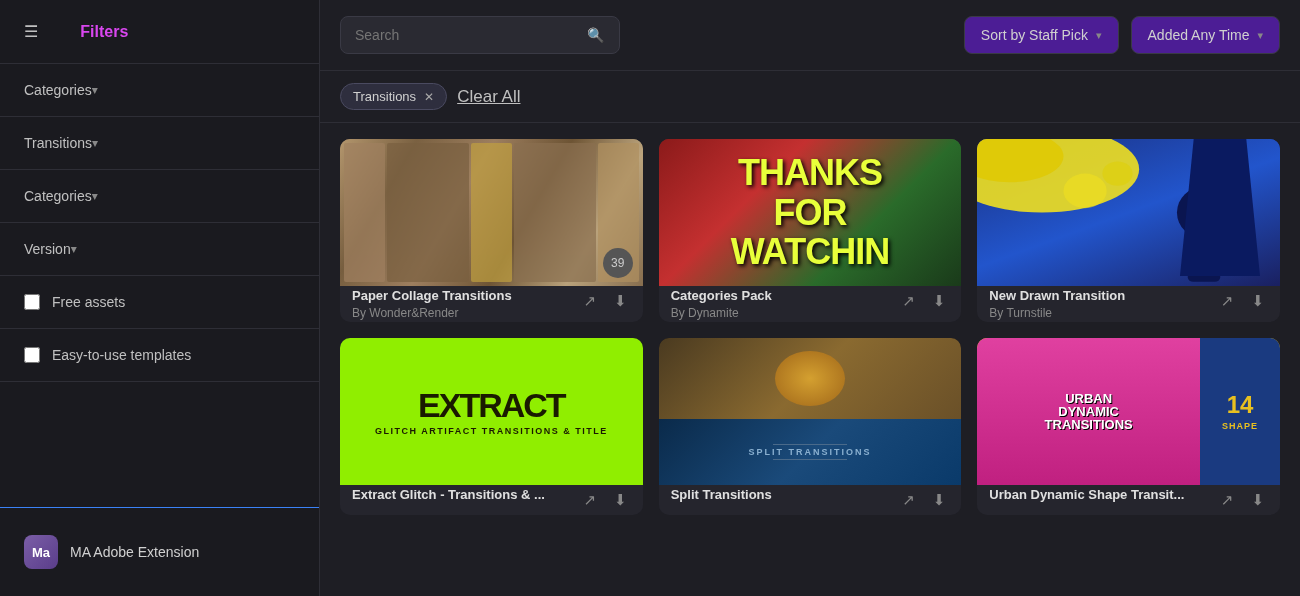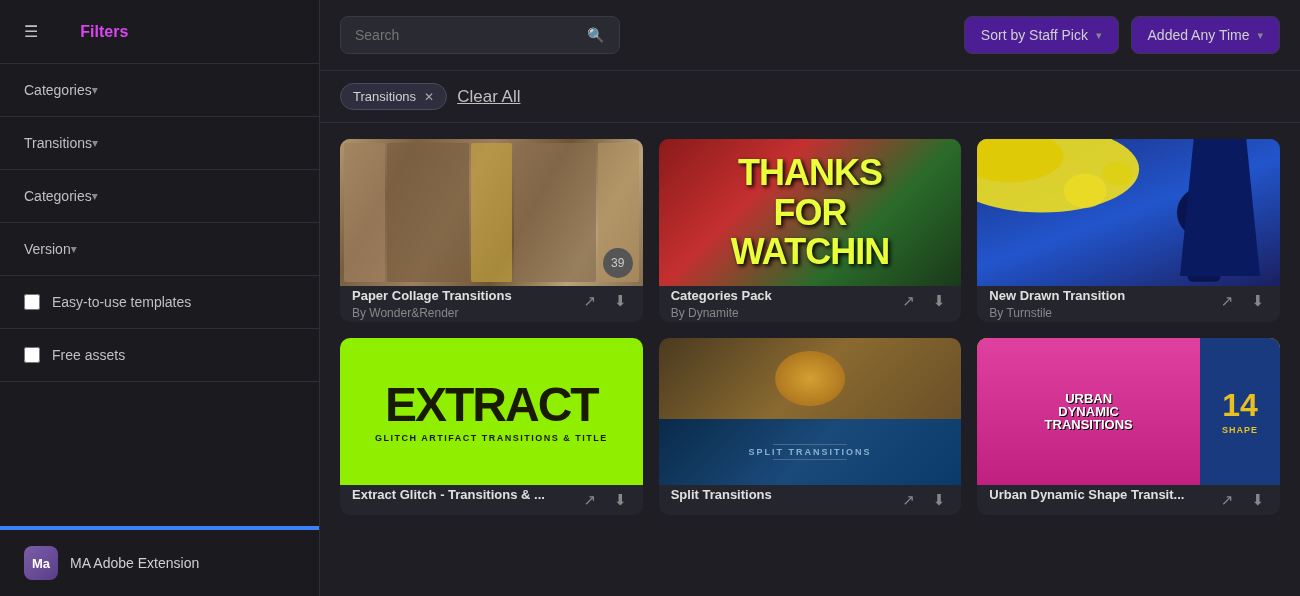--- a/index.html
+++ b/index.html
@@ -84,22 +84,22 @@
     .checkbox-label {
       font-size: 14px;
       color: #c0c0c0;
     }
 
     .sidebar-bottom {
       position: absolute;
       bottom: 0;
       left: 0;
       right: 0;
-      padding: 16px 24px;
-      border-top: 4px solid #3b82f6;
+      padding: 27px 24px;
+      border-top: 1px solid #3b82f6;
       display: flex;
       align-items: center;
       gap: 12px;
       background: #1a1a1f;
     }
 
     .user-avatar {
       width: 34px;
       height: 34px;
       border-radius: 8px;
@@ -393,21 +393,21 @@
 
     .thumb-urban .urban-title {
       font-size: 13px;
       font-weight: 900;
       color: #fff;
       line-height: 1;
       text-shadow: 1px 1px 0 #000;
     }
 
     .thumb-urban .num-badge {
-      font-size: 32px;
+      font-size: 24px;
       font-weight: 900;
       color: #e8c020;
       line-height: 1;
     }
 
     .thumb-urban .shape-label {
       font-size: 9px;
       font-weight: 800;
       color: #e8c020;
       letter-spacing: 1px;
@@ -480,26 +480,26 @@
     <span class="chevron-icon">▾</span>
   </div>
 
   <div class="sidebar-section">
     <span class="sidebar-section-label">Version</span>
     <span class="chevron-icon">▾</span>
   </div>
 
   <div class="sidebar-checkbox-section">
     <input type="checkbox" style="">
-    <span class="checkbox-label">Easy-to-use templates</span>
+    <span class="checkbox-label">Free assets</span>
   </div>
 
   <div class="sidebar-checkbox-section">
     <input type="checkbox" style="">
-    <span class="checkbox-label">Free assets</span>
+    <span class="checkbox-label">Easy-to-use templates</span>
   </div>
 
   <div class="sidebar-bottom">
     <div class="user-avatar">
       <span>Ma</span>
     </div>
     <span class="user-name">MA Adobe Extension</span>
   </div>
 </div>
 
@@ -594,21 +594,21 @@
           </div>
           <div class="card-actions">
             <button class="card-action-btn">↗</button>
             <button class="card-action-btn">⬇</button>
           </div>
         </div>
       </div>
 
       <div class="card">
         <div class="card-thumb thumb-extract">
-          <div style="font-size:48px;font-weight:900;color:#1a1a00;letter-spacing:-2px;line-height:1;">EXTRACT</div>
+          <div style="font-size:34px;font-weight:900;color:#1a1a00;letter-spacing:-2px;line-height:1;">EXTRACT</div>
           <div style="font-size:9px;font-weight:700;color:#1a1a00;letter-spacing:1.5px;text-align:center;">GLITCH ARTIFACT TRANSITIONS &amp; TITLE</div>
         </div>
         <div class="card-info">
           <div class="card-text">
             <div class="card-title">Extract Glitch - Transitions &amp; ...</div>
             <div class="card-author"></div>
           </div>
           <div class="card-actions">
             <button class="card-action-btn">↗</button>
             <button class="card-action-btn">⬇</button>

